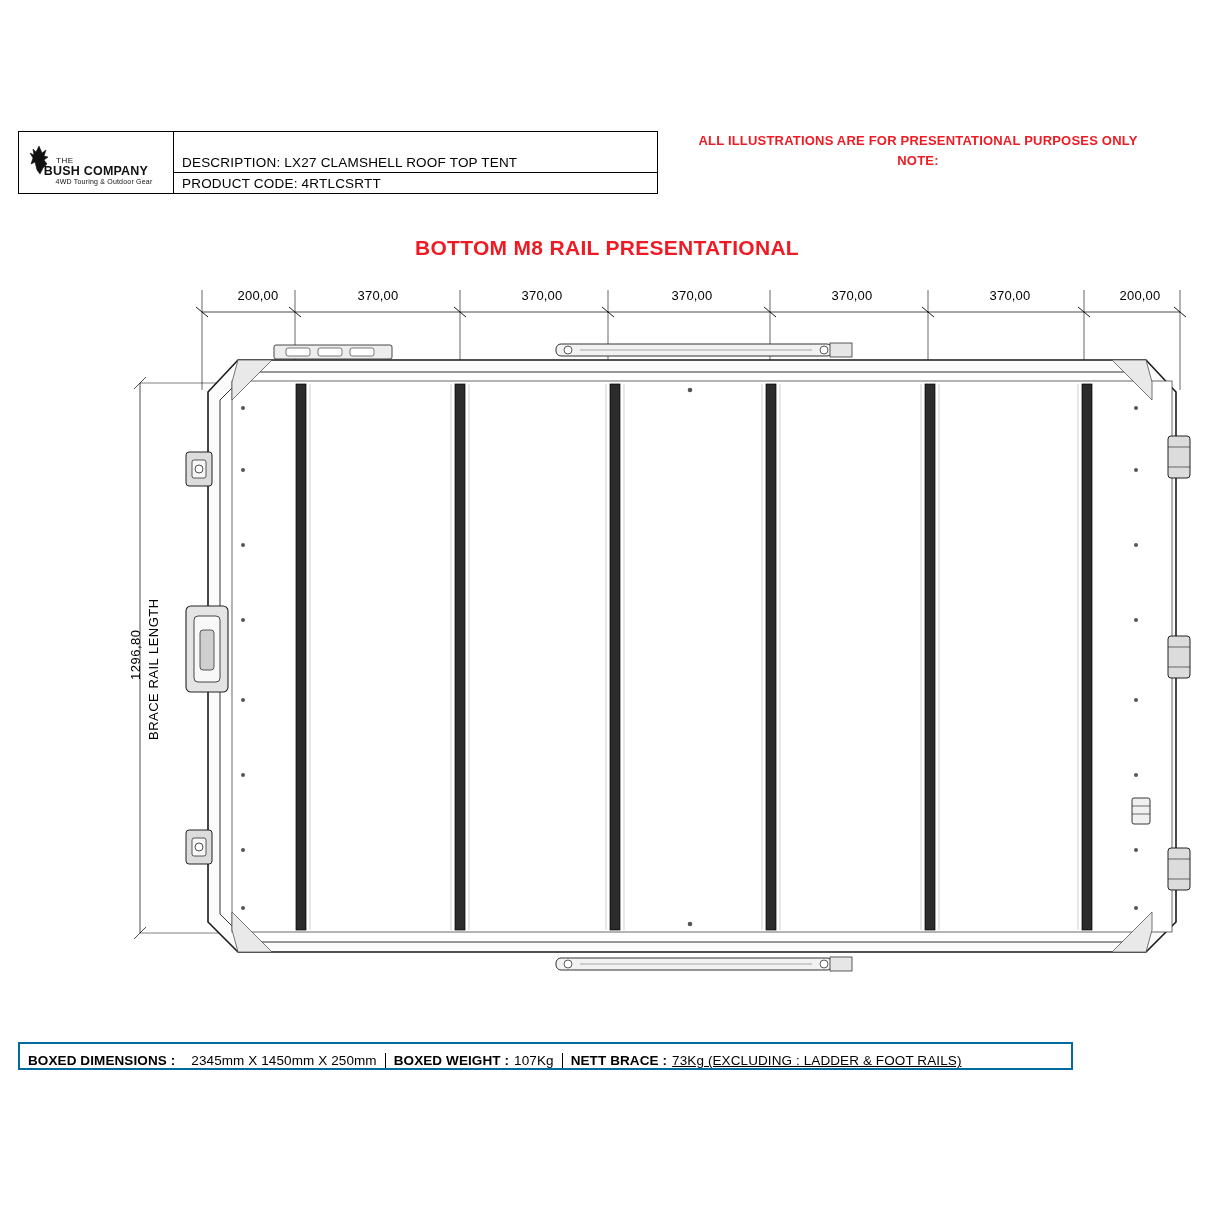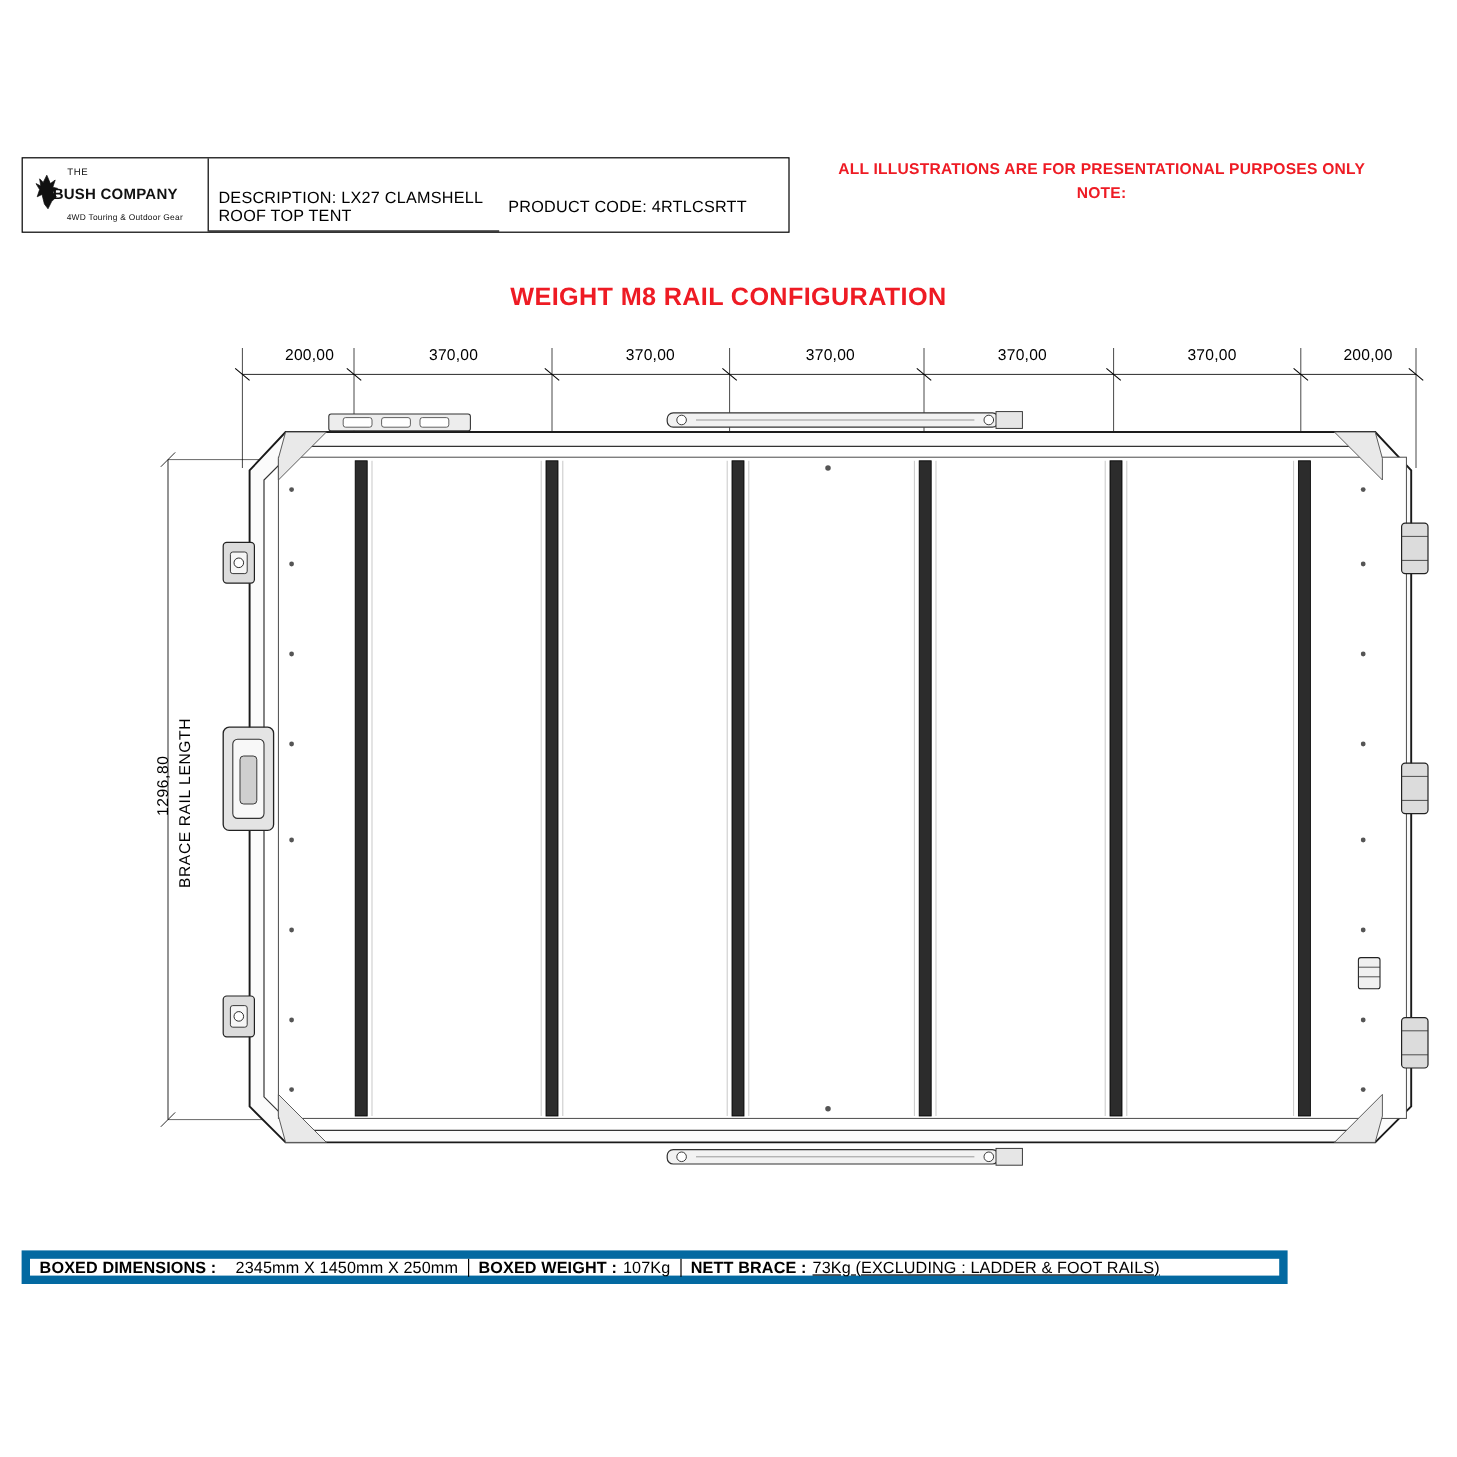--- a/index.html
+++ b/index.html
@@ -40,21 +40,21 @@
     justify-content: center;
     position: relative;
   }
   .logo-wrap {
     position: relative;
     width: 140px;
     height: 46px;
     display: flex;
     flex-direction: column;
     align-items: center;
-    justify-content: space-between;
+    justify-content: flex-end;
   }
   .logo-top {
     font-size: 8px;
     letter-spacing: 0.5px;
     color: #111;
     line-height: 8px;
     align-self: flex-start;
     margin-left: 30px;
   }
   .logo-main {
@@ -75,20 +75,21 @@
   .deer {
     position: absolute;
     left: 2px;
     top: 4px;
     width: 22px;
     height: 34px;
   }
   .text-cells {
     flex: 1;
     display: flex;
+    flex-direction: column;
     margin-top: 20px;
   }
   .text-cell {
     flex: 1;
     display: flex;
     align-items: center;
     padding-left: 8px;
     font-size: 13.5px;
     letter-spacing: 0.2px;
   }
@@ -160,24 +161,24 @@
   .vdim .val { left: 16px; top: 120px; }
   .vdim .lbl { left: 34px; top: 180px; }
 
   
   .info-bar {
     position: absolute;
     left: 18px;
     top: 1042px;
     width: 1055px;
     height: 28px;
-    border: 7px solid #0369a1;
+    border: 2px solid #0369a1;
     box-sizing: border-box;
     display: flex;
-    align-items: center;
+    align-items: flex-end;
   }
   .info-cell {
     display: flex;
     align-items: center;
     padding: 0 8px;
     font-size: 13.5px;
     letter-spacing: 0.1px;
     white-space: nowrap;
   }
   .info-cell + .info-cell {
@@ -215,21 +216,21 @@
       <div class="text-cell top">DESCRIPTION: LX27 CLAMSHELL ROOF TOP TENT</div>
       <div class="text-cell">PRODUCT CODE: 4RTLCSRTT</div>
     </div>
   </div>
 
   <div class="note">
     <div>ALL ILLUSTRATIONS ARE FOR PRESENTATIONAL PURPOSES ONLY</div>
     <div>NOTE:</div>
   </div>
 
-  <div class="heading">WEIGHT M8 RAIL CONFIGURATION</div>
+  <div class="heading">BOTTOM M8 RAIL PRESENTATIONAL</div>
 
   <div class="dim-labels">
     <div class="dim-label" style="left:68px;">200,00</div>
     <div class="dim-label" style="left:188px;">370,00</div>
     <div class="dim-label" style="left:352px;">370,00</div>
     <div class="dim-label" style="left:502px;">370,00</div>
     <div class="dim-label" style="left:662px;">370,00</div>
     <div class="dim-label" style="left:820px;">370,00</div>
     <div class="dim-label" style="left:950px;">200,00</div>
   </div>

